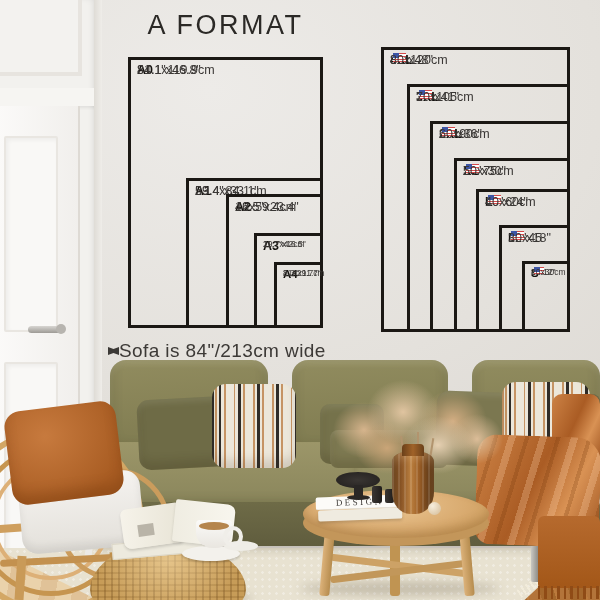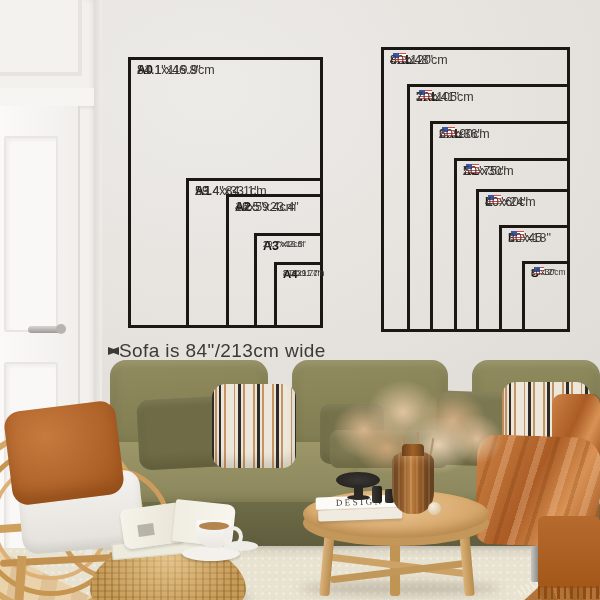--- a/index.html
+++ b/index.html
@@ -273,20 +273,21 @@
     <div class="puff pf2"></div>
     <div class="puff pf4"></div>
     <div class="puff pf6"></div>
     <div class="stem st1"></div>
     <div class="stem st2"></div>
     <div class="stem st3"></div>
   </div>
   <div class="vase"></div>
   <div class="wood-ball"></div>
 
+  <div class="chart-title title-a">A FORMAT</div>
   <div class="srect a0">
     <div class="lbl">
       <span class="tag">A0</span>
       <span class="dims">
           <span>31.1"x46.8"</span>
           <span>84.1x119.9cm</span>
         </span>
     </div>
     <div class="srect a1">
       <div class="lbl">

